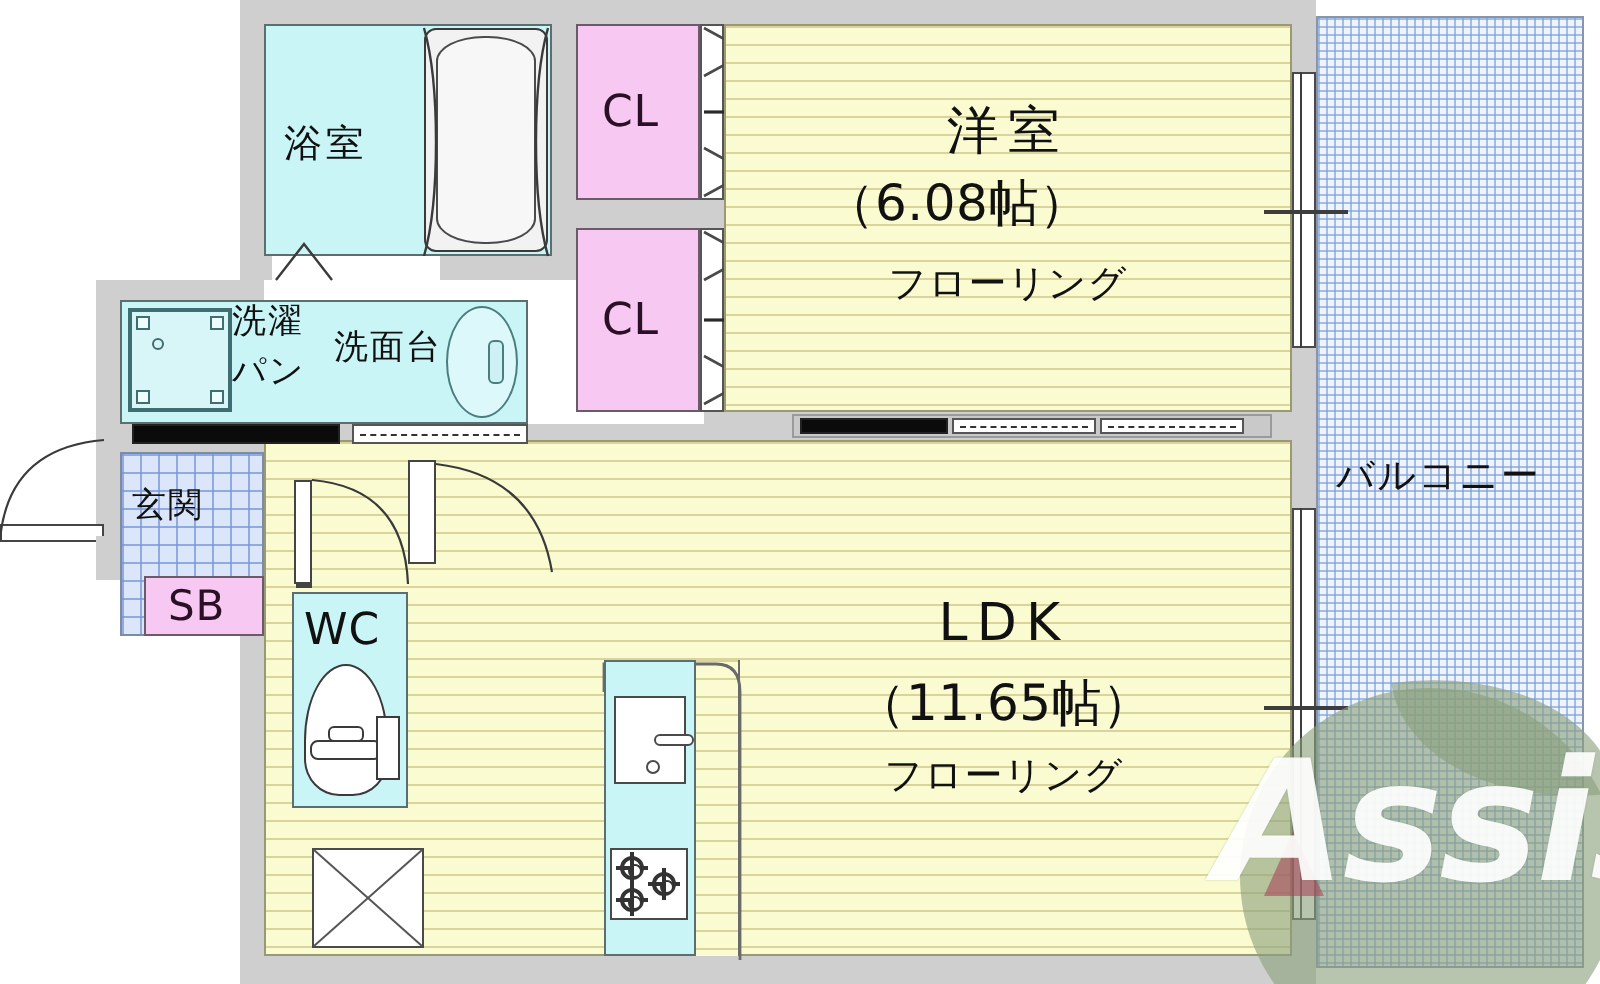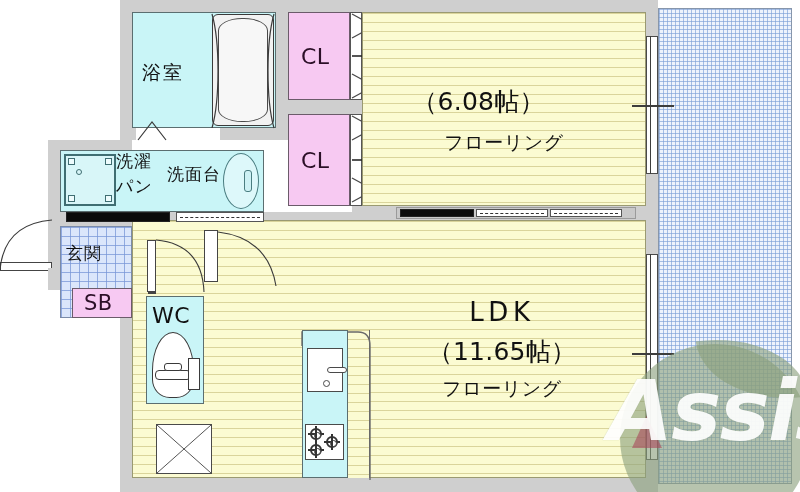--- a/index.html
+++ b/index.html
@@ -288,20 +288,21 @@
   <div class="abs wall-plain" style="left:352px; top:0px; width:10px; height:218px;"></div>
   <div class="abs wall-plain" style="left:288px; top:100px; width:74px; height:14px;"></div>
   <div class="abs wall-plain" style="left:48px; top:212px; width:314px; height:14px;"></div>
   <div class="abs wall-plain" style="left:132px; top:226px; width:14px; height:64px;"></div>
   <div class="abs wall-plain" style="left:132px; top:290px; width:14px; height:128px;"></div>
   <div class="abs wall-plain" style="left:204px; top:226px; width:14px; height:192px;"></div>
   <div class="abs wall-plain" style="left:132px; top:404px; width:86px; height:14px;"></div>
   <div class="abs wall-plain" style="left:362px; top:206px; width:296px; height:14px;"></div>
 
   <div class="abs balcony" style="left:658px; top:8px; width:134px; height:476px;"></div>
+  <div class="label lbl-balcony" style="left:668px; top:228px;">バルコニー</div>
 
   <div class="abs wet" style="left:132px; top:12px; width:144px; height:116px;"></div>
   <div class="label lbl-md" style="left:142px; top:62px;">浴室</div>
 
   <div class="abs tub-outer" style="left:212px; top:14px; width:62px; height:112px;"></div>
   <div class="abs tub-inner" style="left:218px; top:18px; width:50px; height:104px;"></div>
   <svg class="ov" style="left:196px; top:12px;" width="92" height="118" viewBox="0 0 92 118">
     <path d="M16 2 C 24 30, 24 88, 16 116" fill="none" stroke="#3a3a3a" stroke-width="1.2"></path>
     <path d="M78 2 C 70 30, 70 88, 78 116" fill="none" stroke="#3a3a3a" stroke-width="1.2"></path>
   </svg>
@@ -338,20 +339,21 @@
   <div class="abs closet" style="left:288px; top:114px; width:62px; height:92px;"></div>
   <div class="label lbl-cl" style="left:301px; top:148px;">CL</div>
   <div class="abs white-box" style="left:350px; top:114px; width:12px; height:92px;"></div>
   <svg class="ov" style="left:350px; top:112px;" width="36" height="98" viewBox="0 0 36 98">
     <path d="M2 4 L 24 16 L 2 28" fill="none" stroke="#4a4a4a" stroke-width="1.3"></path>
     <path d="M2 66 L 24 78 L 2 90" fill="none" stroke="#4a4a4a" stroke-width="1.3"></path>
     <line x1="2" y1="48" x2="14" y2="48" stroke="#2a2a2a" stroke-width="1.6"></line>
   </svg>
 
   <div class="abs room-floor" style="left:362px; top:12px; width:284px; height:194px;"></div>
+  <div class="label lbl-room-name centered" style="left:362px; top:52px; width:284px;">洋室</div>
   <div class="label lbl-room-size centered" style="left:362px; top:88px; width:233px;">（6.08帖）</div>
   <div class="label lbl-room-mat centered" style="left:362px; top:132px; width:284px;">フローリング</div>
 
   <div class="abs win-frame" style="left:646px; top:36px; width:12px; height:138px;"></div>
   <div class="abs win-line" style="left:650px; top:36px; width:1px; height:138px;"></div>
   <div class="abs win-line" style="left:632px; top:105px; width:42px; height:2px;"></div>
 
   <div class="abs sill-grey" style="left:396px; top:207px; width:240px; height:12px; border:1px solid #9a9a9a;"></div>
   <div class="abs panel-black" style="left:400px; top:209px; width:74px; height:8px;"></div>
   <div class="abs panel-dashed" style="left:476px; top:209px; width:72px; height:8px;"></div>

